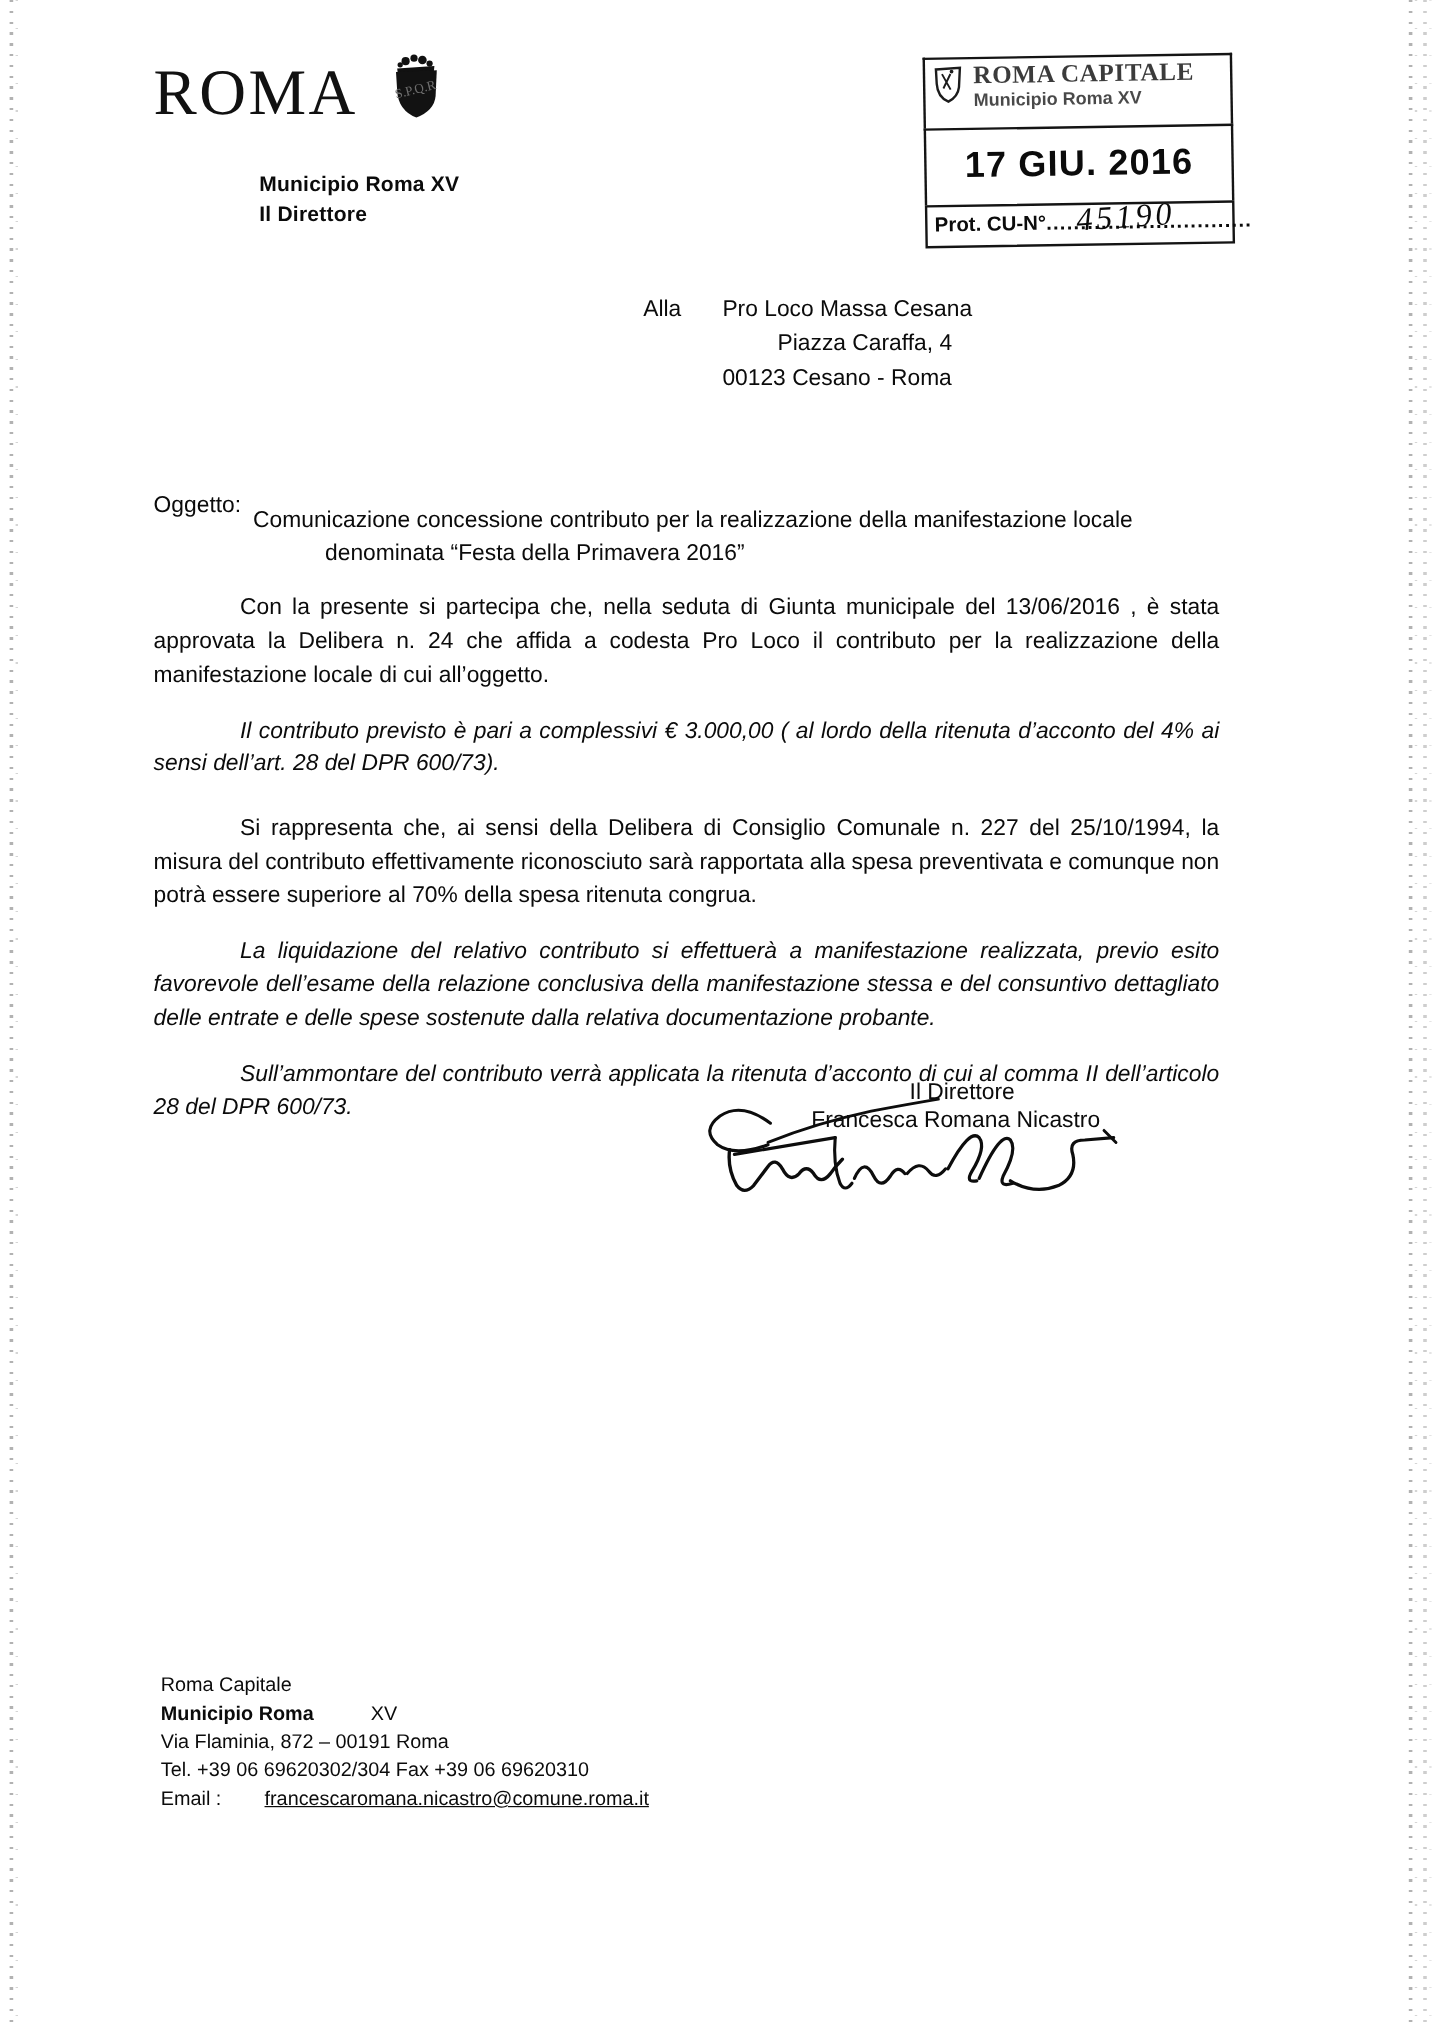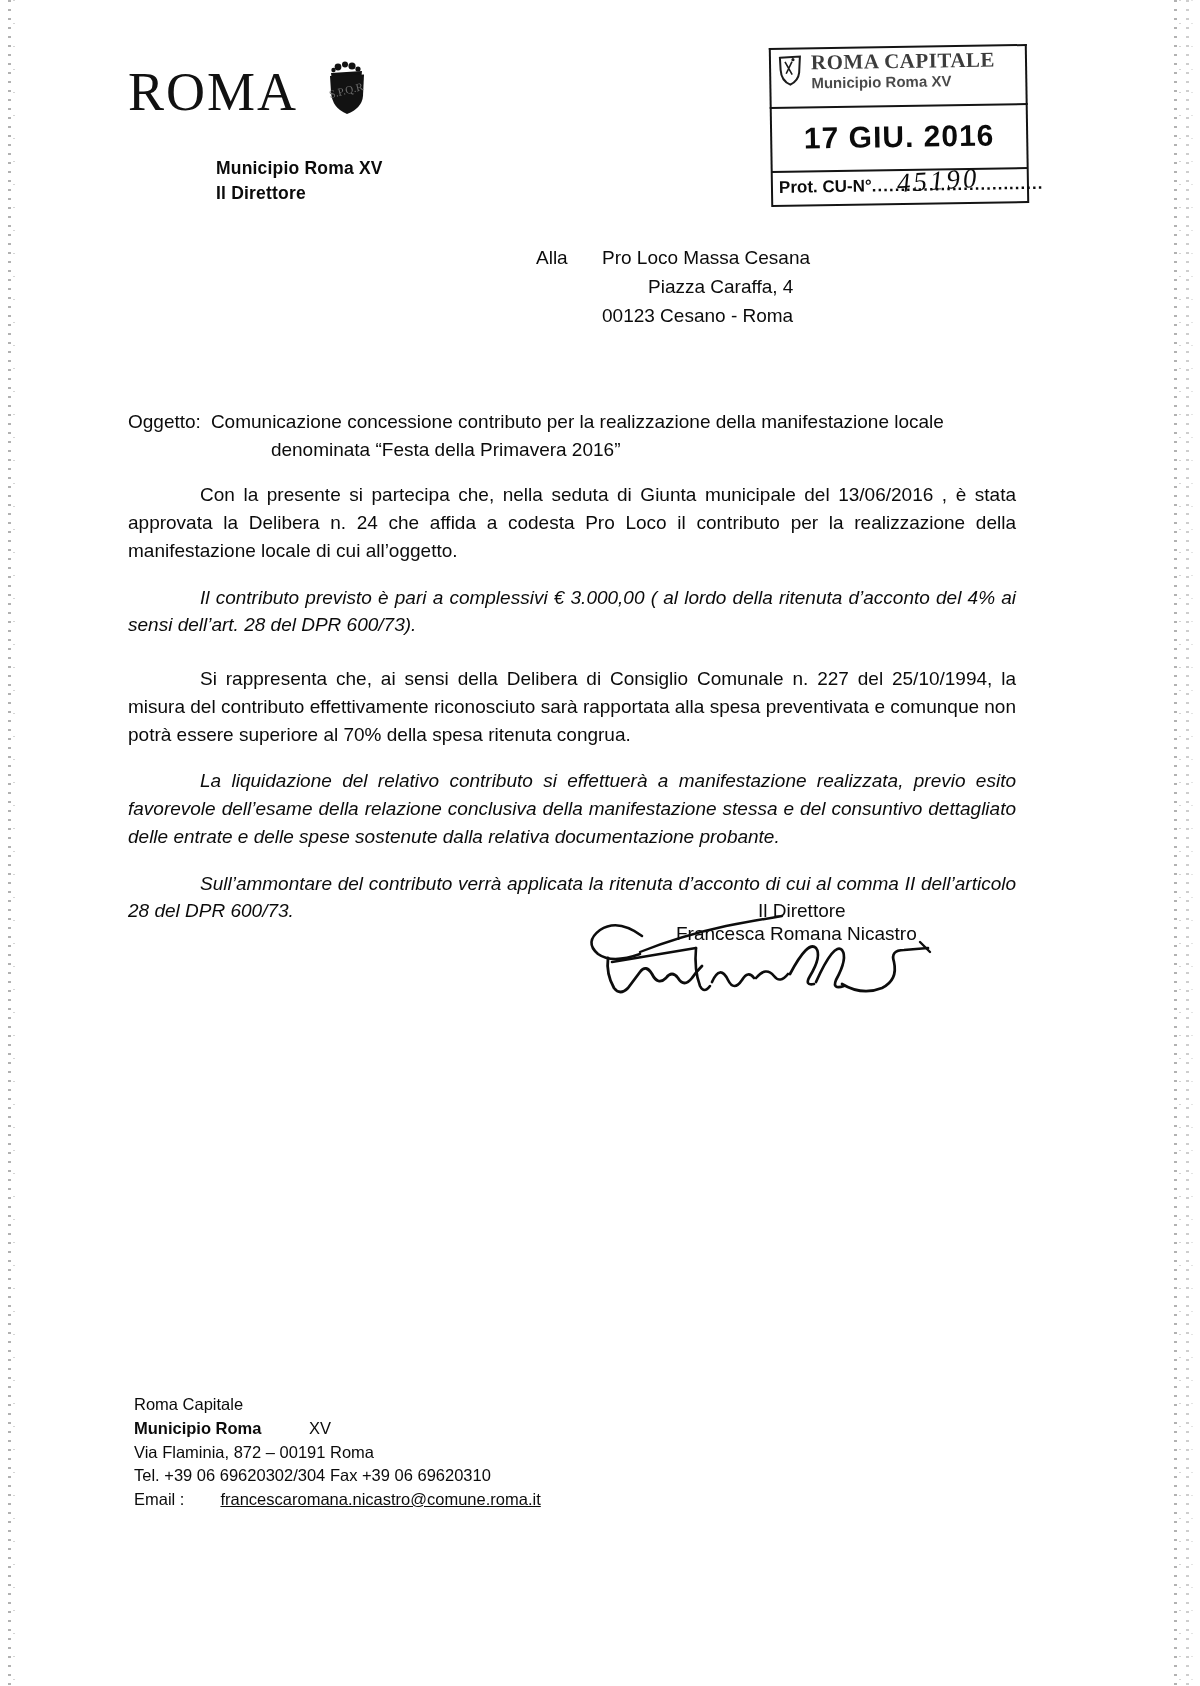--- a/index.html
+++ b/index.html
@@ -45,21 +45,21 @@
   
   .ink {
     color: #0b0b0b;
     -webkit-font-smoothing: none;
   }
 
   
   #letterhead {
     position: absolute;
     left: 128px;
-    top: 58px;
+    top: 42px;
     width: 420px;
   }
   #roma-wordmark {
     font-family: "Liberation Serif", serif;
     font-size: 54px;
     letter-spacing: 2px;
     line-height: 1;
     color: #111;
     display: inline-block;
     vertical-align: middle;
@@ -163,21 +163,21 @@
     font-size: 19px;
     line-height: 1.46;
     text-align: justify;
     text-justify: inter-word;
   }
   #subject {
     display: flex;
     gap: 10px;
   }
   #subject .label { font-weight: normal; white-space: nowrap; }
-  #subject .value { flex: 1; text-align: justify; }
+  #subject .value { flex: 1; text-align: justify; margin-top: 12px; }
   #subject .value .second-line { display: block; margin-left: 60px; }
 
   .para {
     margin-top: 22px;
     text-indent: 72px;
     text-align: justify;
   }
   .para.tight { margin-top: 0; font-style: italic; }
 
   

